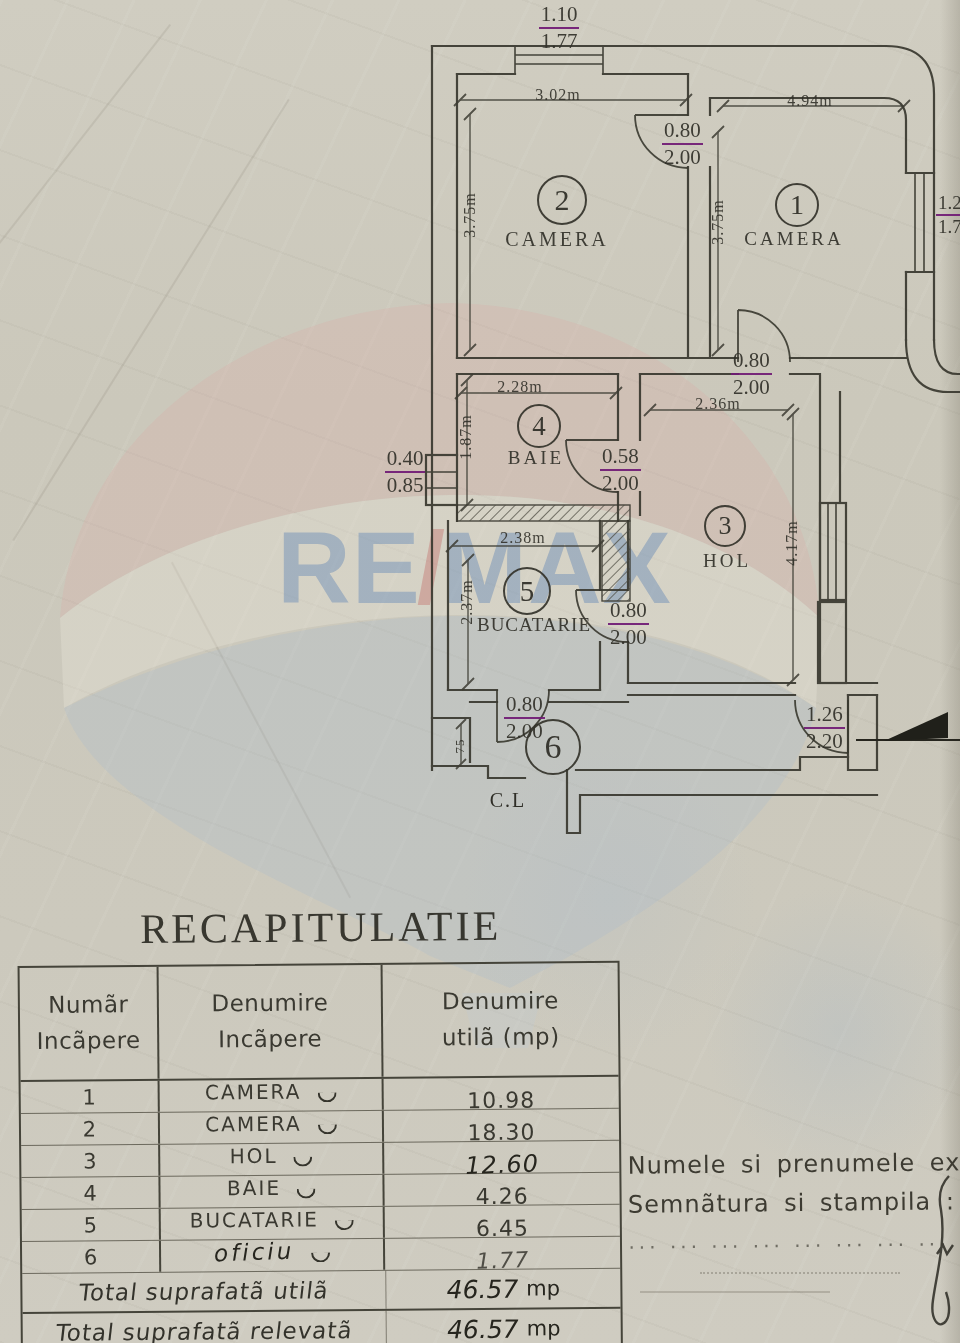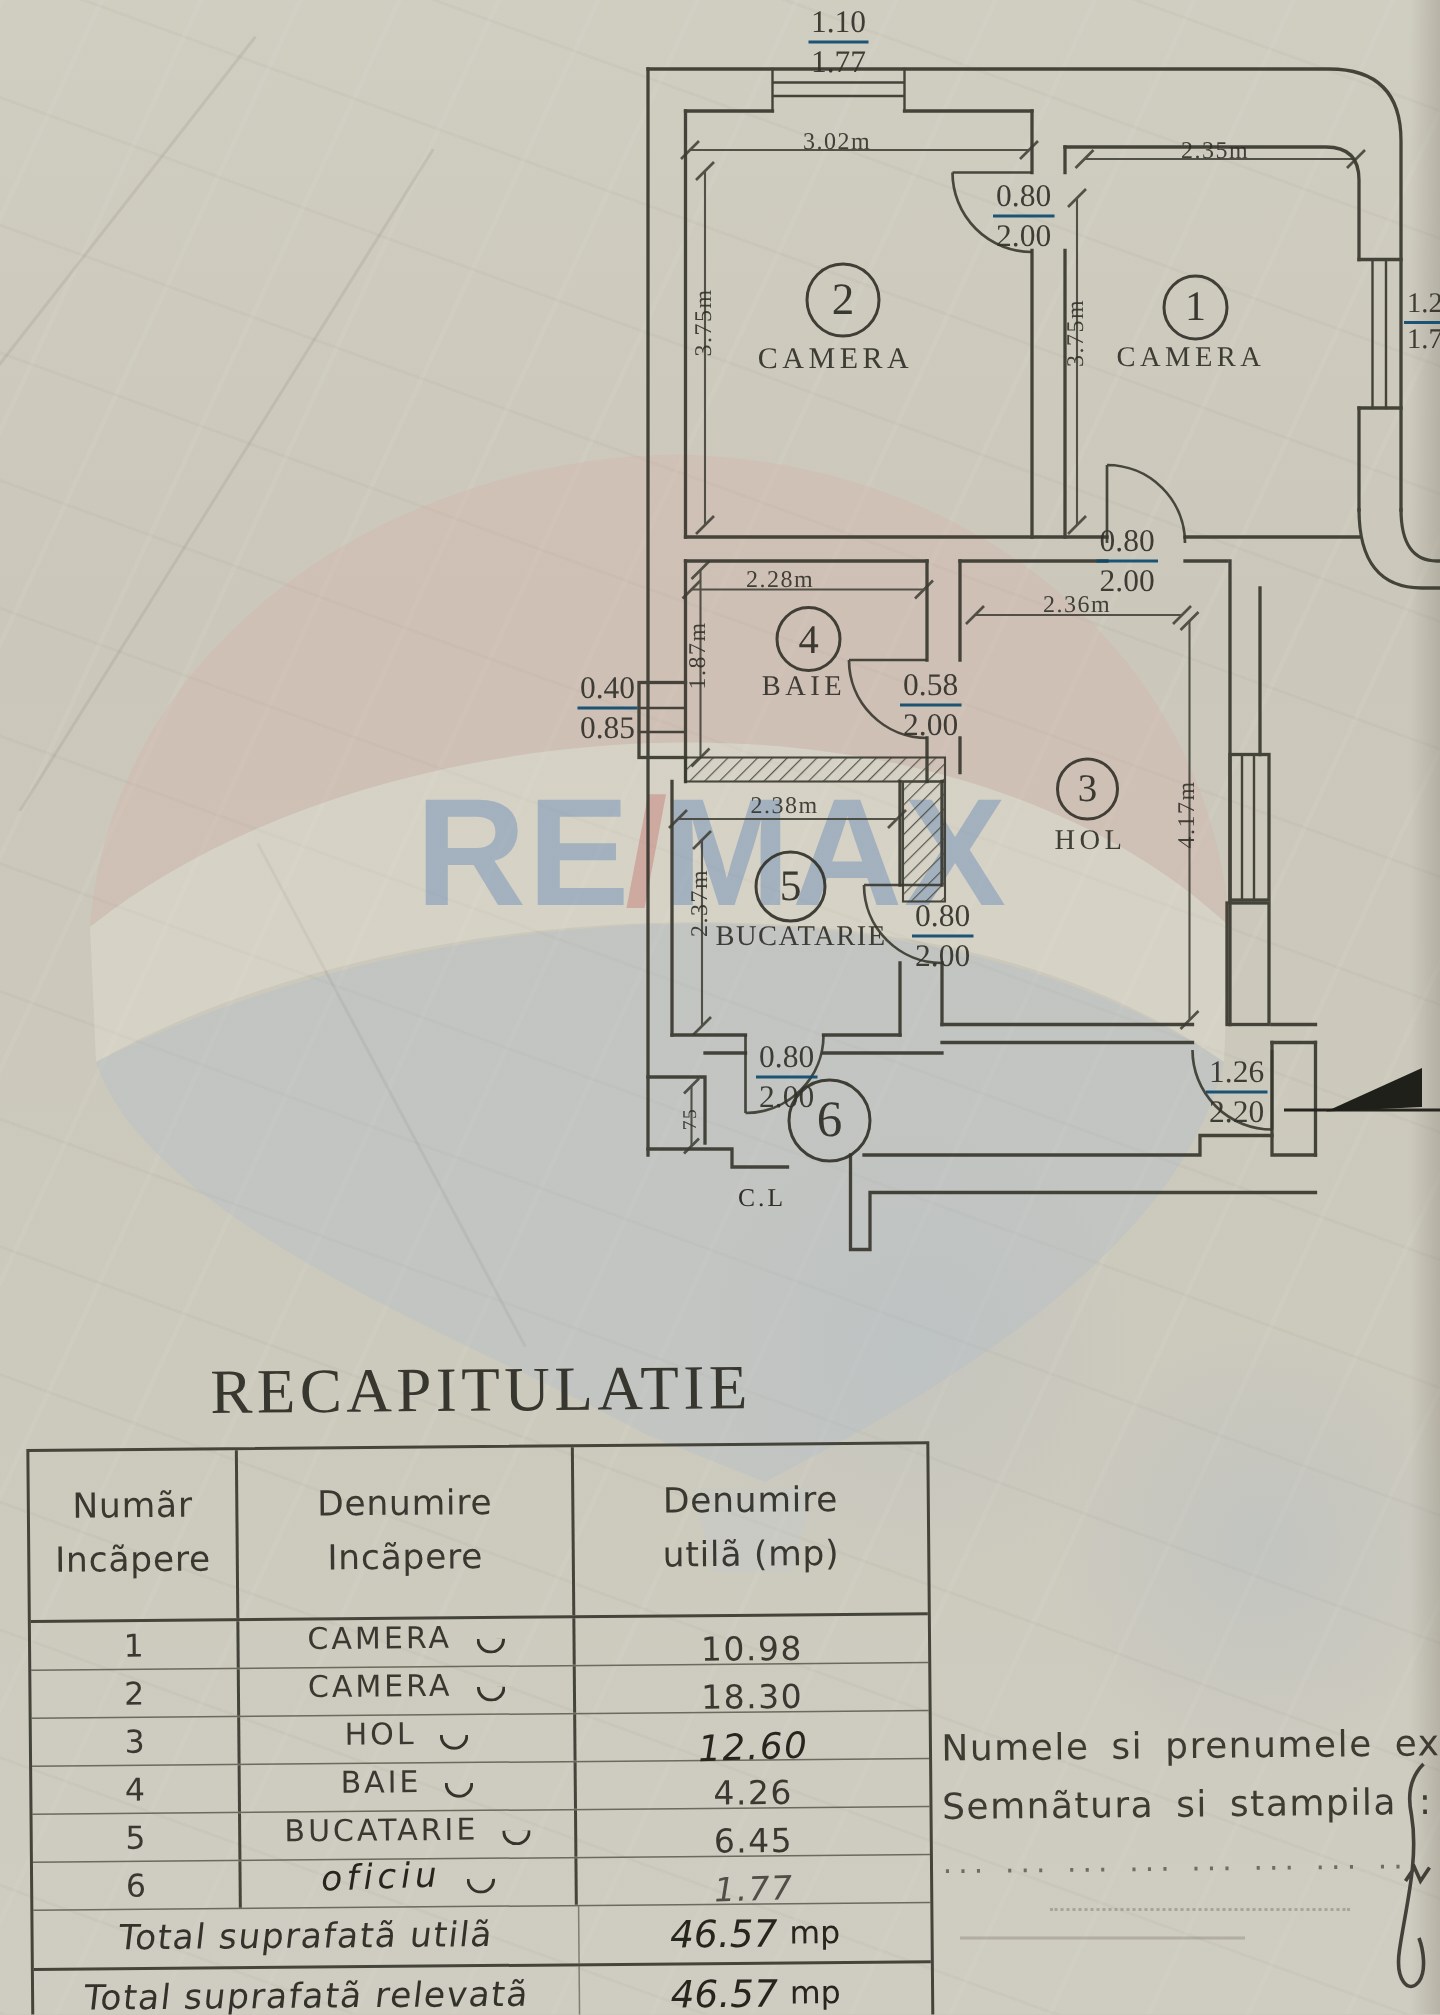--- a/index.html
+++ b/index.html
@@ -24,21 +24,21 @@
   #watermark{left:30px;top:288px;width:840px;height:800px;opacity:.62}
   
   #plan-svg{left:0;top:0;width:960px;height:1343px}
   
   .ptxt{position:absolute;font-family:"Liberation Serif",serif;color:#2f2e27;text-align:center}
   .rlabel{letter-spacing:3px;font-size:20px;opacity:.9}
   .ldim{font-size:16px;letter-spacing:1px;opacity:.88;white-space:nowrap}
   .vdim{transform:rotate(-90deg)}
   .dimpair{position:absolute;display:flex;flex-direction:column;align-items:center;
     font-family:"Liberation Serif",serif;font-size:21px;line-height:1.18;color:#32312a;opacity:.92;white-space:nowrap}
-  .dp-top{border-bottom:2px solid #0c4a6e;padding:0 2px}
+  .dp-top{border-bottom:2px solid #701a75;padding:0 2px}
   .circ{position:absolute;border:2.4px solid #34332b;border-radius:50%;
     display:flex;align-items:center;justify-content:center;
     font-family:"Liberation Serif",serif;color:#2e2d26;opacity:.92;background:transparent}
   
   #recap-wrap{position:absolute;left:0;top:0;width:960px;height:1343px;transform:rotate(-0.5deg)}
   #recap-title{position:absolute;left:138px;top:902px;font-family:"Liberation Serif",serif;
     font-size:42px;letter-spacing:3px;color:#2c2b24;opacity:.92}
   #recap-table{position:absolute;left:15px;top:962px;width:598px;border:2.2px solid #45443a;color:#3a3931}
   .thead{display:flex;height:112px;border-bottom:2px solid #45443a}
   .th{display:flex;flex-direction:column;align-items:center;justify-content:center;
@@ -164,21 +164,21 @@
 </svg>
 
 <div class="layer" style="left:0;top:0;width:960px;height:1343px">
 
   <div class="dimpair" style="left:520px;top:2px;width:78px">
     <span class="dp-top">1.10</span>
     <span>1.77</span>
   </div>
 
   <div class="ptxt ldim" style="left:513px;top:86px;width:90px">3.02m</div>
-  <div class="ptxt ldim" style="left:765px;top:92px;width:90px">2.35m</div>
+  <div class="ptxt ldim" style="left:765px;top:92px;width:90px">4.94m</div>
   <div class="ptxt ldim vdim" style="left:425px;top:206px;width:90px">3.75m</div>
   <div class="ptxt ldim vdim" style="left:673px;top:213px;width:90px">3.75m</div>
 
   <div class="dimpair" style="left:662px;top:118px">
     <span class="dp-top">0.80</span>
     <span>2.00</span>
   </div>
 
   <div class="dimpair" style="left:936px;top:192px;font-size:19px">
     <span class="dp-top">1.2</span>
@@ -238,21 +238,21 @@
 
   <div class="dimpair" style="left:504px;top:692px">
     <span class="dp-top">0.80</span>
     <span>2.00</span>
   </div>
 
   <div class="circ" style="left:525px;top:719px;width:52px;height:52px;font-size:34px">
       <span>6</span>
     </div>
   <div class="ptxt ldim vdim" style="left:435px;top:738px;width:50px;font-size:13px">75</div>
-  <div class="ptxt" style="left:478px;top:789px;width:60px;font-size:17px;letter-spacing:2px">C.L</div>
+  <div class="ptxt" style="left:478px;top:789px;width:60px;font-size:20px;letter-spacing:2px">C.L</div>
 
   <div class="dimpair" style="left:804px;top:702px">
     <span class="dp-top">1.26</span>
     <span>2.20</span>
   </div>
 </div>
 
 <div id="recap-wrap">
   <div id="recap-title">RECAPITULATIE</div>
 

